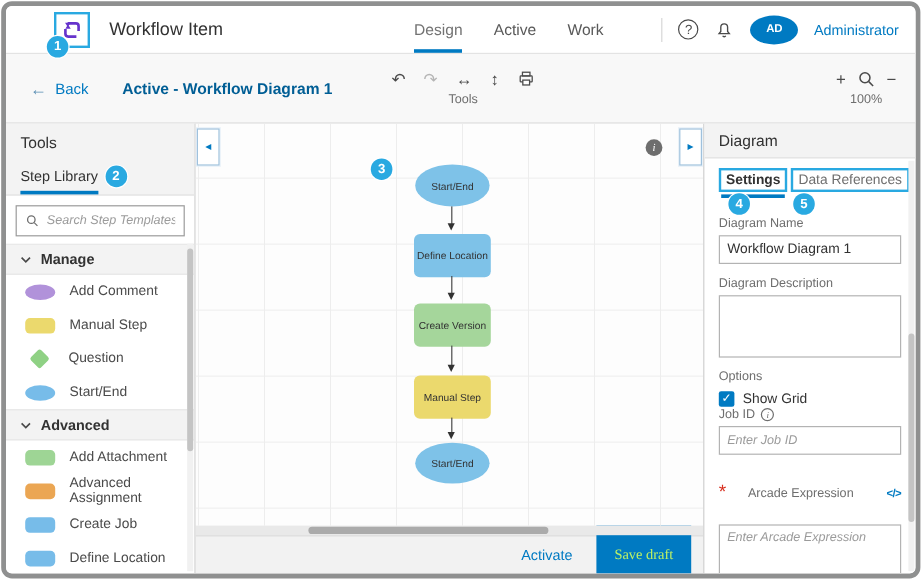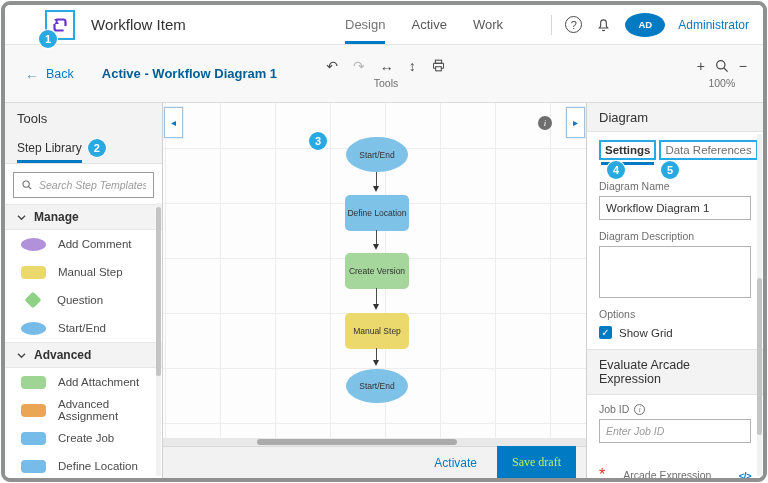--- a/index.html
+++ b/index.html
@@ -316,21 +316,20 @@
         <div class="ta-wrap">
           <textarea class="desc-ta" style=""></textarea>
         </div>
 
         <div class="field-label mt10">Options</div>
         <div class="check-row">
           <span class="checkbox">✓</span>
           <span class="check-label">Show Grid</span>
         </div>
 
-        <div class="rp-band">Evaluate Arcade Expression</div>
 
         <div class="field-label">
           <span>Job ID</span>
           <span class="info-outline">i</span>
         </div>
         <input type="text" class="text-input" placeholder="Enter Job ID" style="">
 
         <div class="arcade-label-row">
           <span class="req">*</span>
           <span class="field-label" style="margin:16px">Arcade Expression</span>

